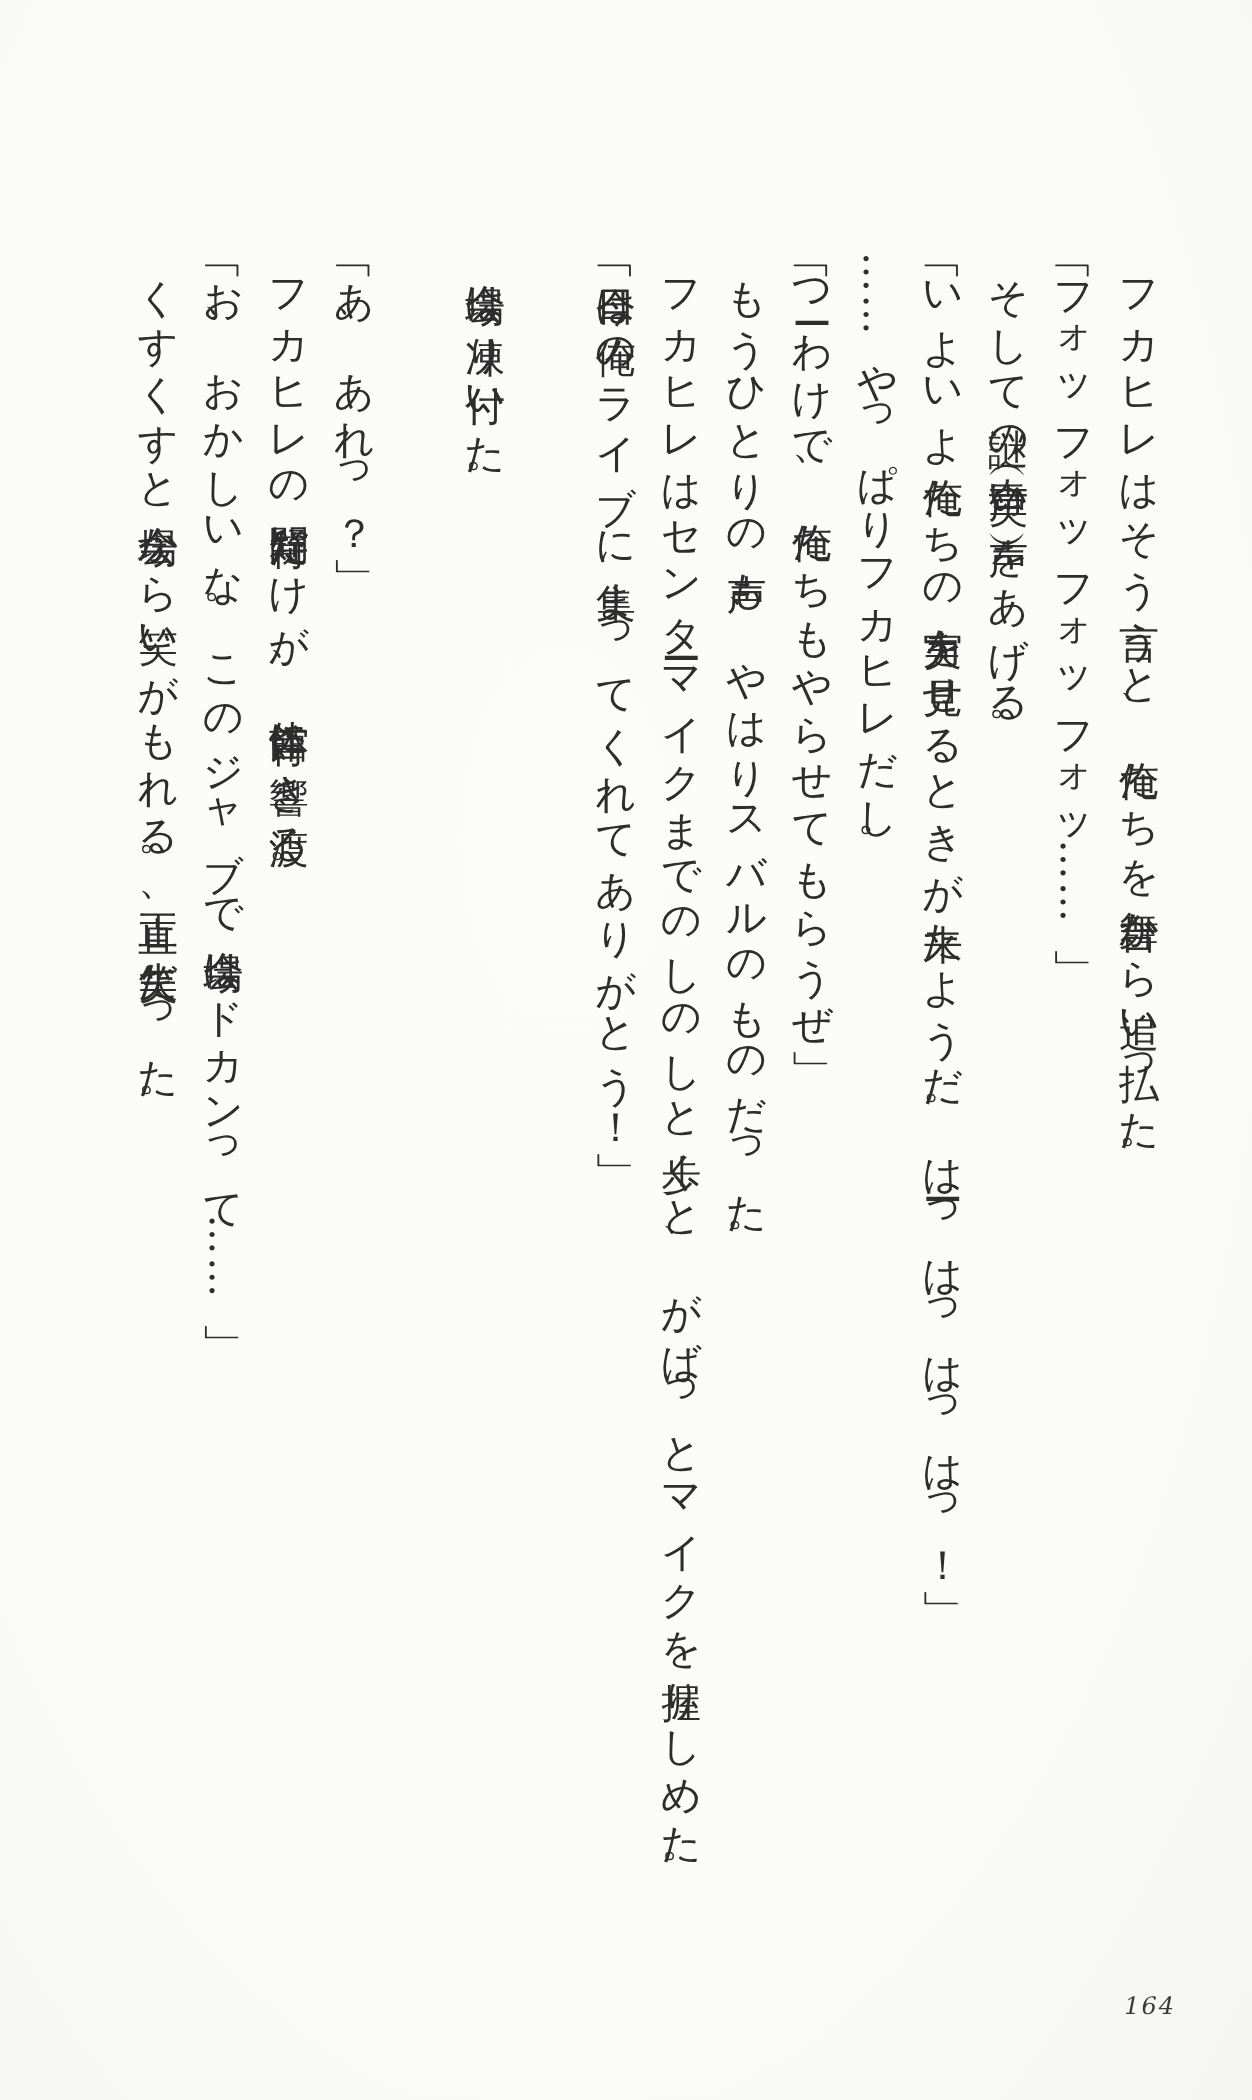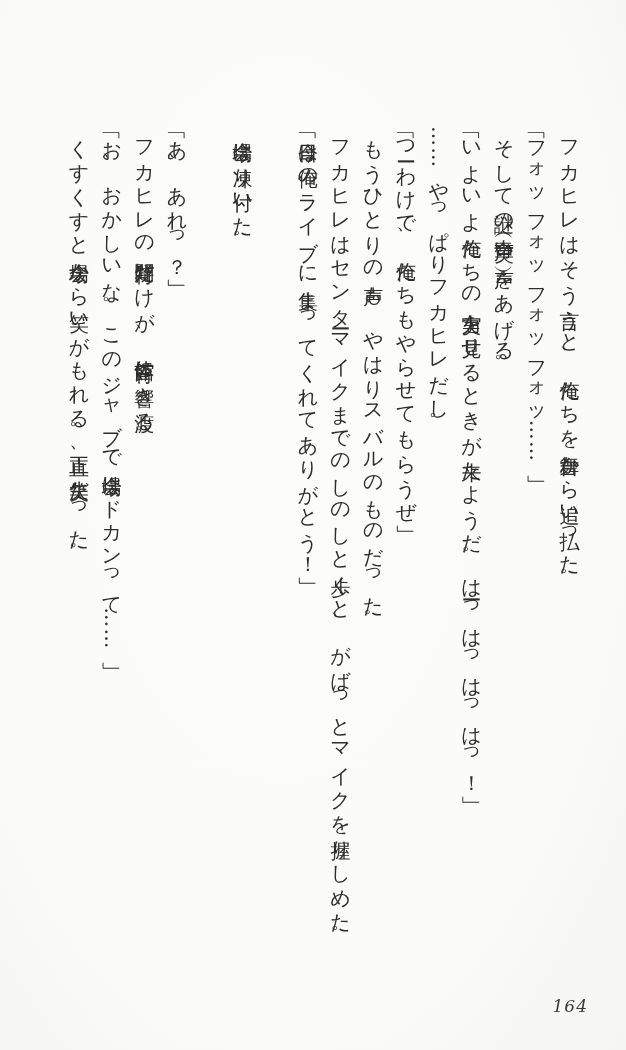--- a/index.html
+++ b/index.html
@@ -35,21 +35,21 @@
   }
   .text-block p.line {
     margin: 0;
     padding: 0;
     white-space: nowrap;
   }
   .page-number {
     position: absolute;
     top: 996px;
     right: 38px;
-    font-size: 17px;
+    font-size: 12px;
     font-style: italic;
     letter-spacing: 1px;
     color: var(--color-page_number);
   }
 </style>
 </head>
 <body>
 
 <div class="page">
   <main class="text-block">

